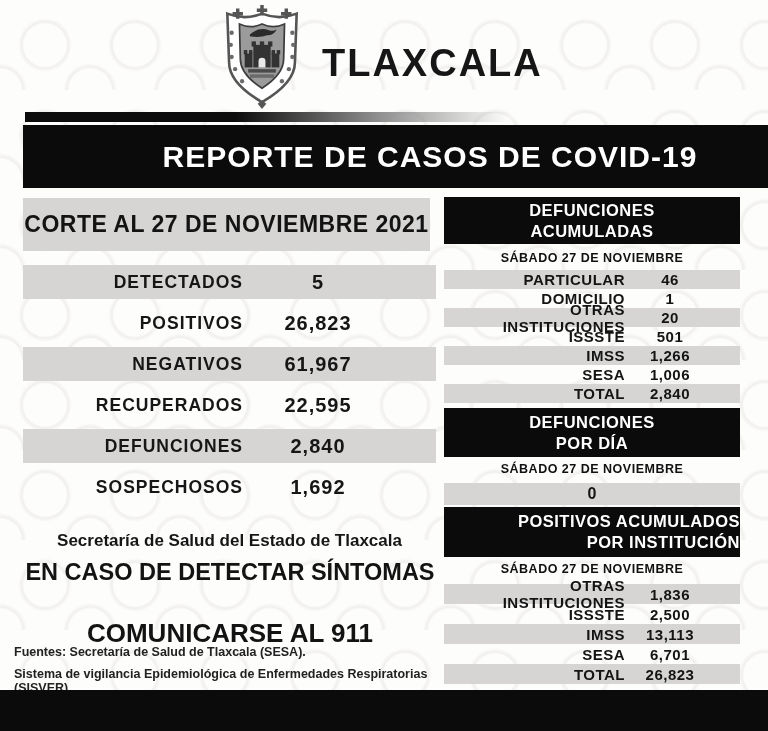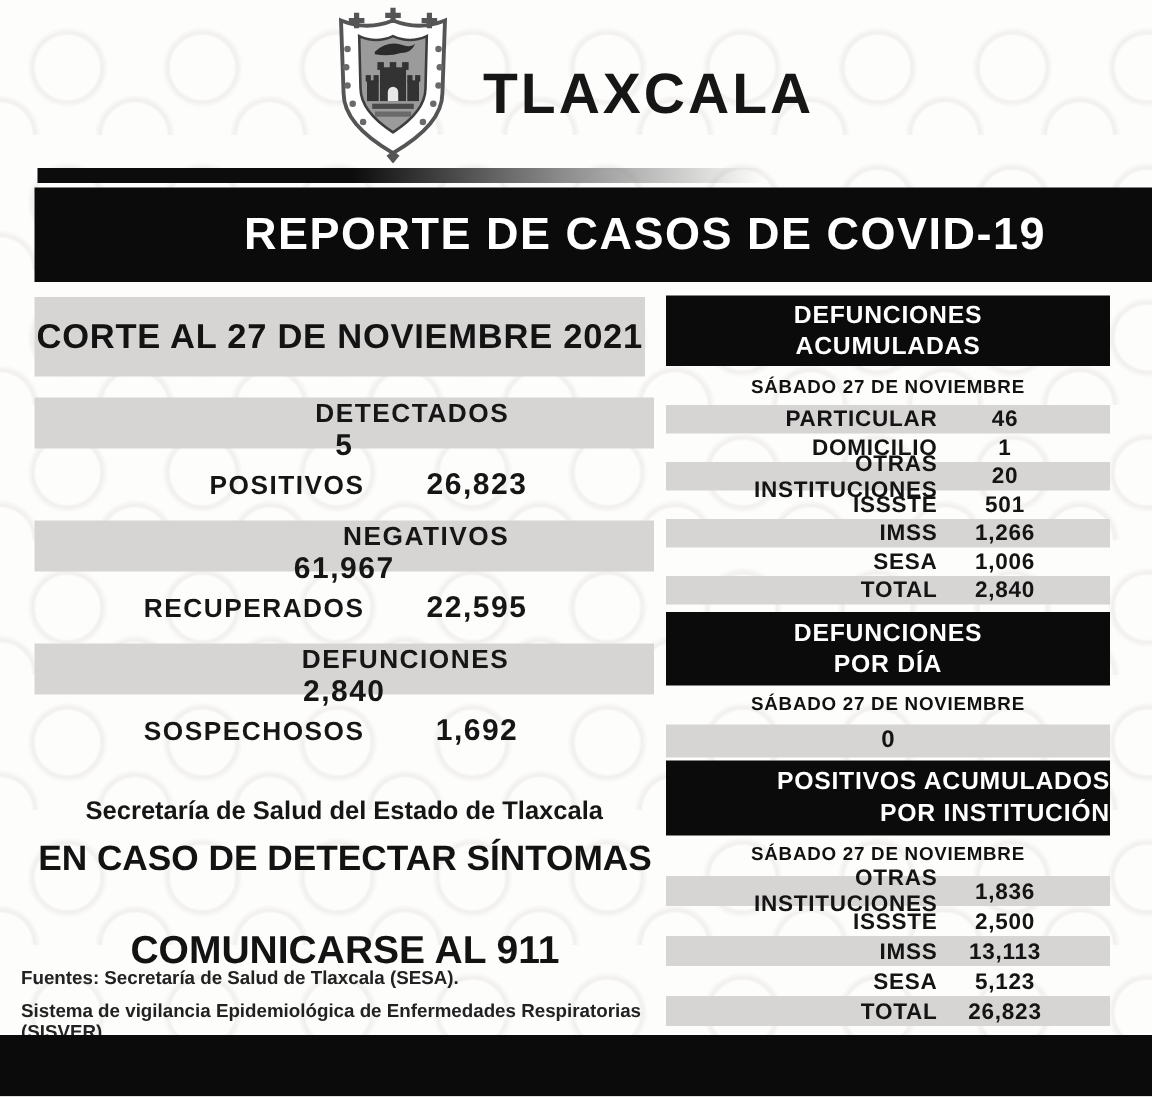--- a/index.html
+++ b/index.html
@@ -21,21 +21,21 @@
     background:linear-gradient(90deg,#0c0c0c 0%,#0c0c0c 42%,#8c8c8c 70%,rgba(255,255,255,0) 97%);}
   .title-bar{left:23px;top:125px;width:732px;height:63px;background:#0b0b0b;
     display:flex;align-items:center;justify-content:center;padding-left:41px;}
   .title-bar span{color:#ffffff;font-size:30px;font-weight:bold;letter-spacing:1px;}
   
   .corte-box{left:23px;top:198px;width:407px;height:53px;background:#d6d5d4;
     display:flex;align-items:center;justify-content:center;}
   .corte-box span{font-size:23px;font-weight:bold;color:#131313;letter-spacing:0.5px;}
   .stats{left:23px;top:265px;width:413px;}
   .srow{height:34px;margin-bottom:7px;display:flex;align-items:center;}
-  .srow.g{background:#d6d5d4;flex-direction:column;}
+  .srow.g{background:#d6d5d4;}
   .slabel{width:220px;text-align:right;font-size:17.5px;font-weight:bold;letter-spacing:1px;color:#161616;}
   .sval{width:150px;text-align:center;font-size:20px;font-weight:bold;letter-spacing:1px;color:#161616;}
   .secretaria{left:23px;top:531px;width:413px;text-align:center;font-size:17px;font-weight:bold;color:#161616;}
   .emg1{left:10px;top:559px;width:440px;text-align:center;font-size:23.5px;font-weight:bold;color:#131313;}
   .emg2{left:10px;top:618px;width:440px;text-align:center;font-size:26px;font-weight:bold;color:#131313;}
   .src1{left:14px;top:645px;width:450px;font-size:12.5px;font-weight:bold;color:#222;}
   .src2{left:14px;top:667px;width:460px;font-size:12.5px;font-weight:bold;color:#222;}
   
   .panel-head{left:444px;width:296px;background:#0b0b0b;display:flex;flex-direction:column;
     align-items:center;justify-content:center;}
@@ -202,21 +202,21 @@
     <div class="rrow">
       <span class="rlabel">ISSSTE</span>
       <span class="rval">2,500</span>
     </div>
     <div class="rrow g">
       <span class="rlabel">IMSS</span>
       <span class="rval">13,113</span>
     </div>
     <div class="rrow">
       <span class="rlabel">SESA</span>
-      <span class="rval">5,123</span>
+      <span class="rval">6,701</span>
     </div>
     <div class="rrow g">
       <span class="rlabel">TOTAL</span>
       <span class="rval">26,823</span>
     </div>
   </div>
 
   <div class="abs bottom-bar"></div>
 </div>
 

